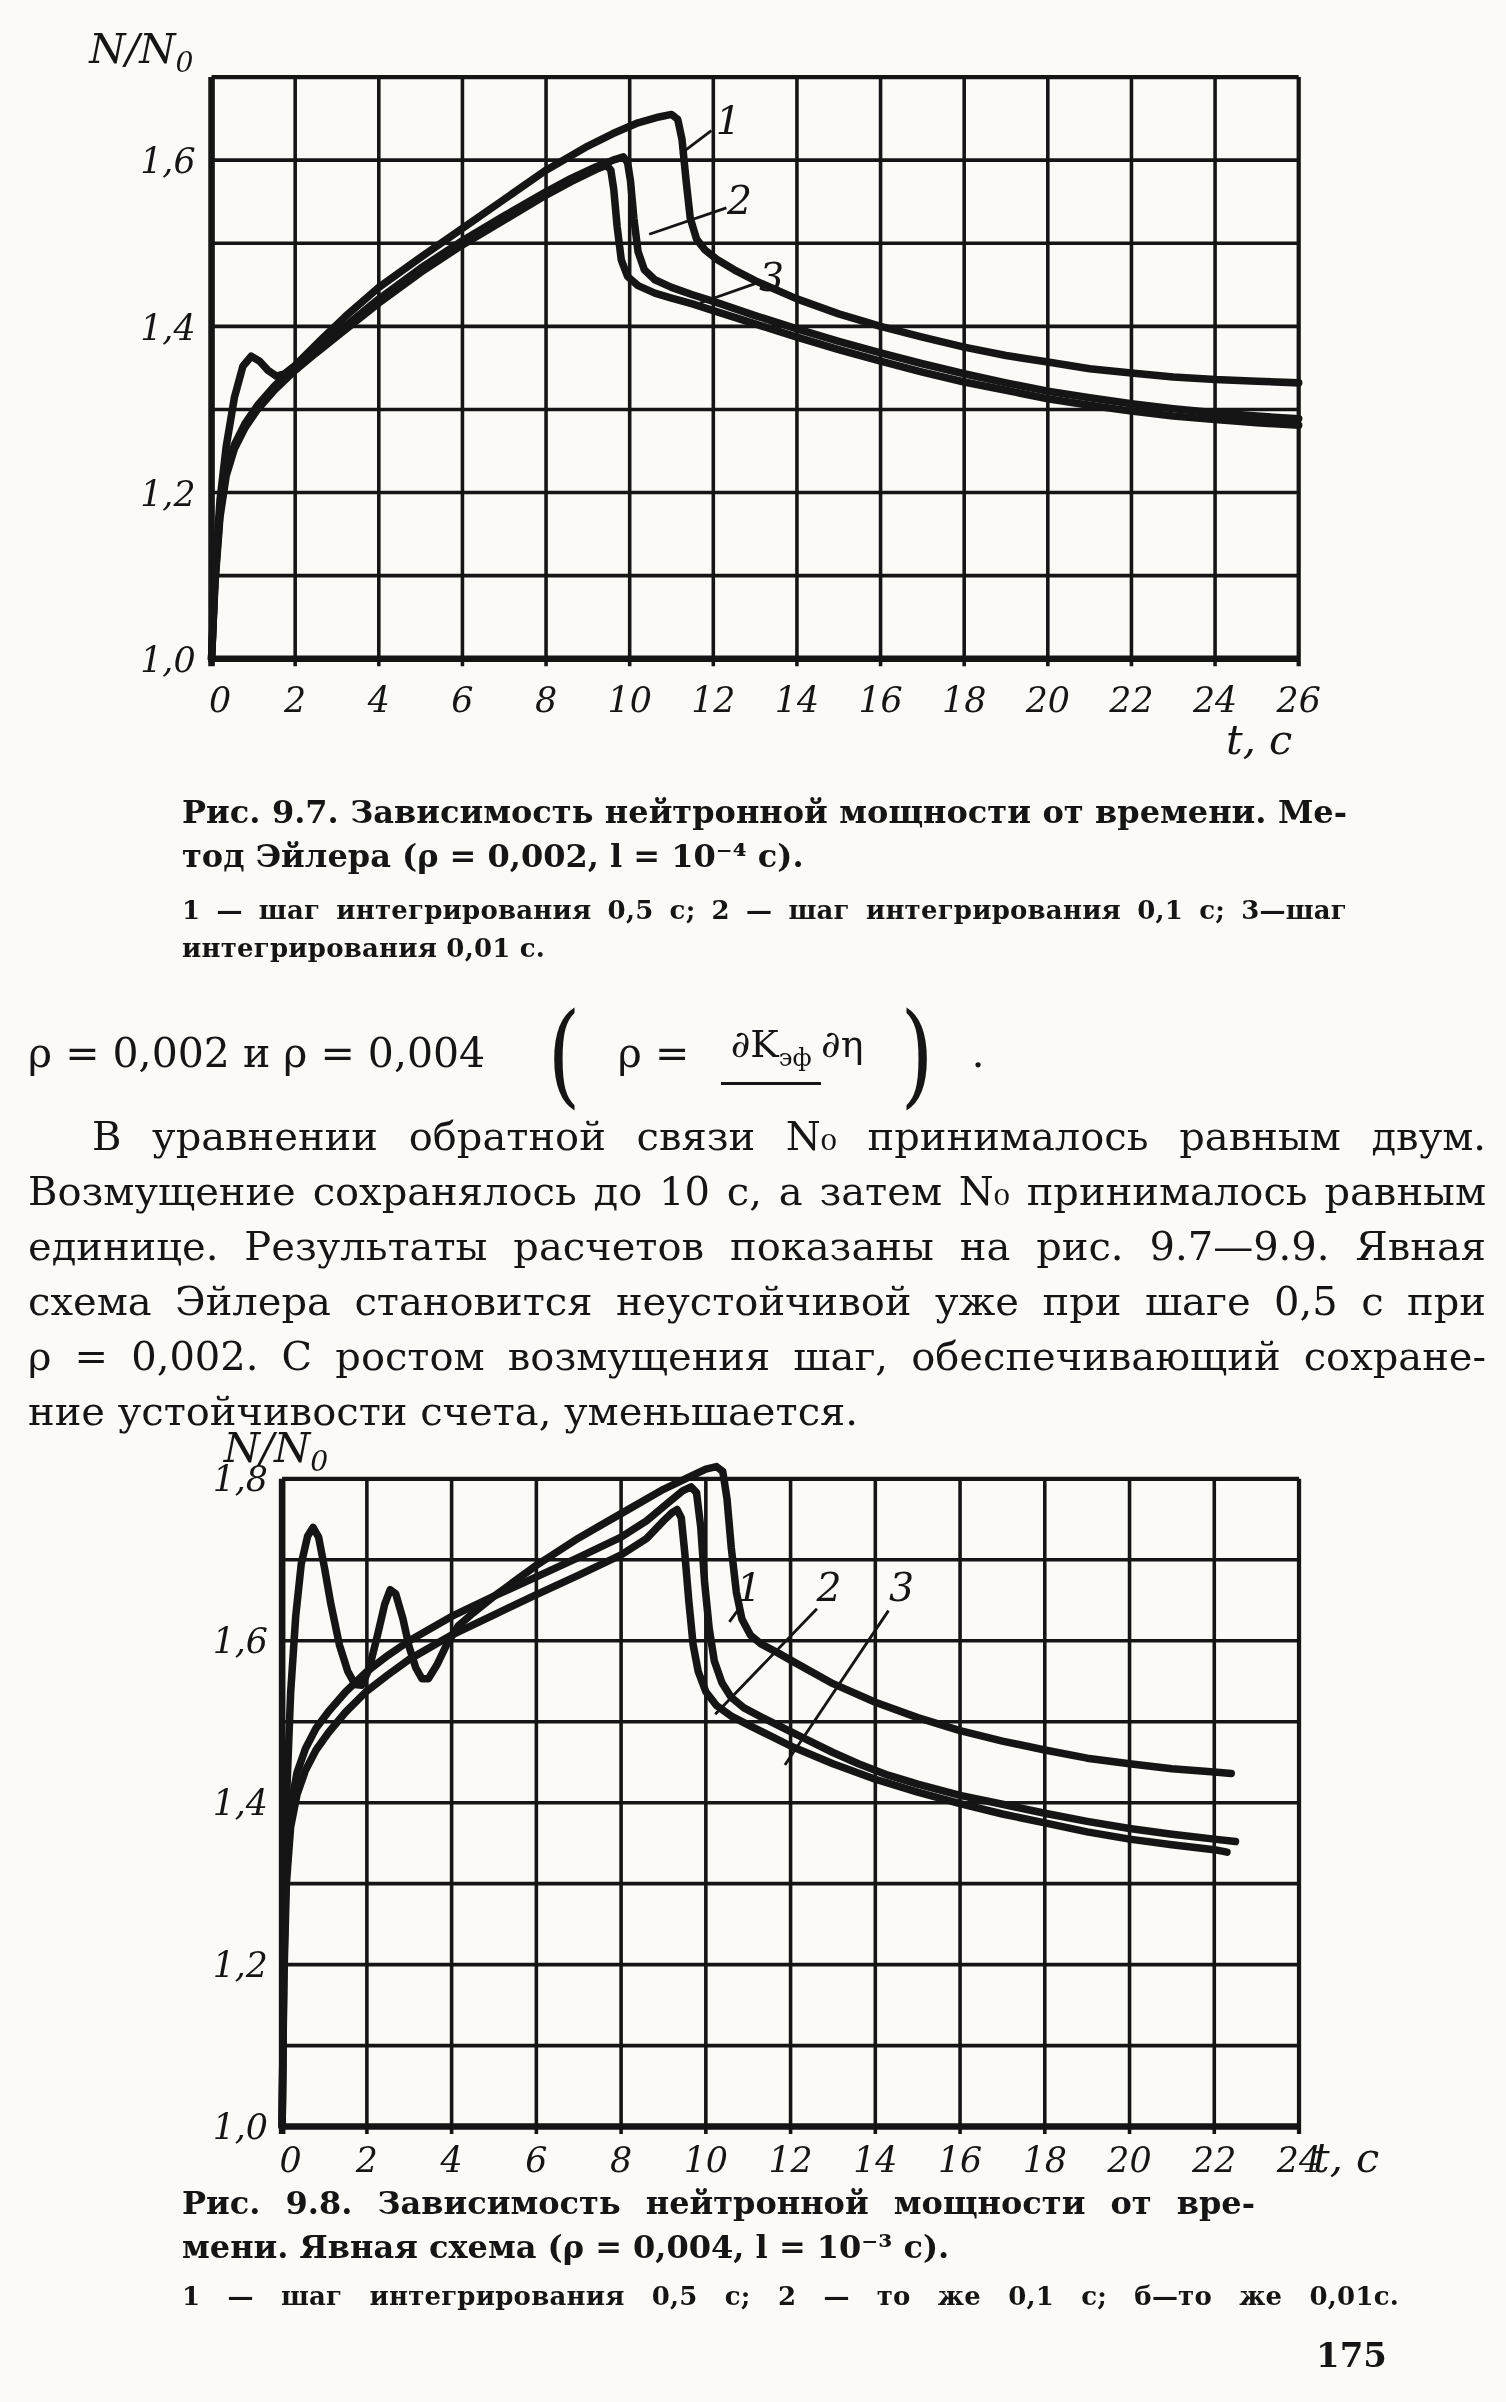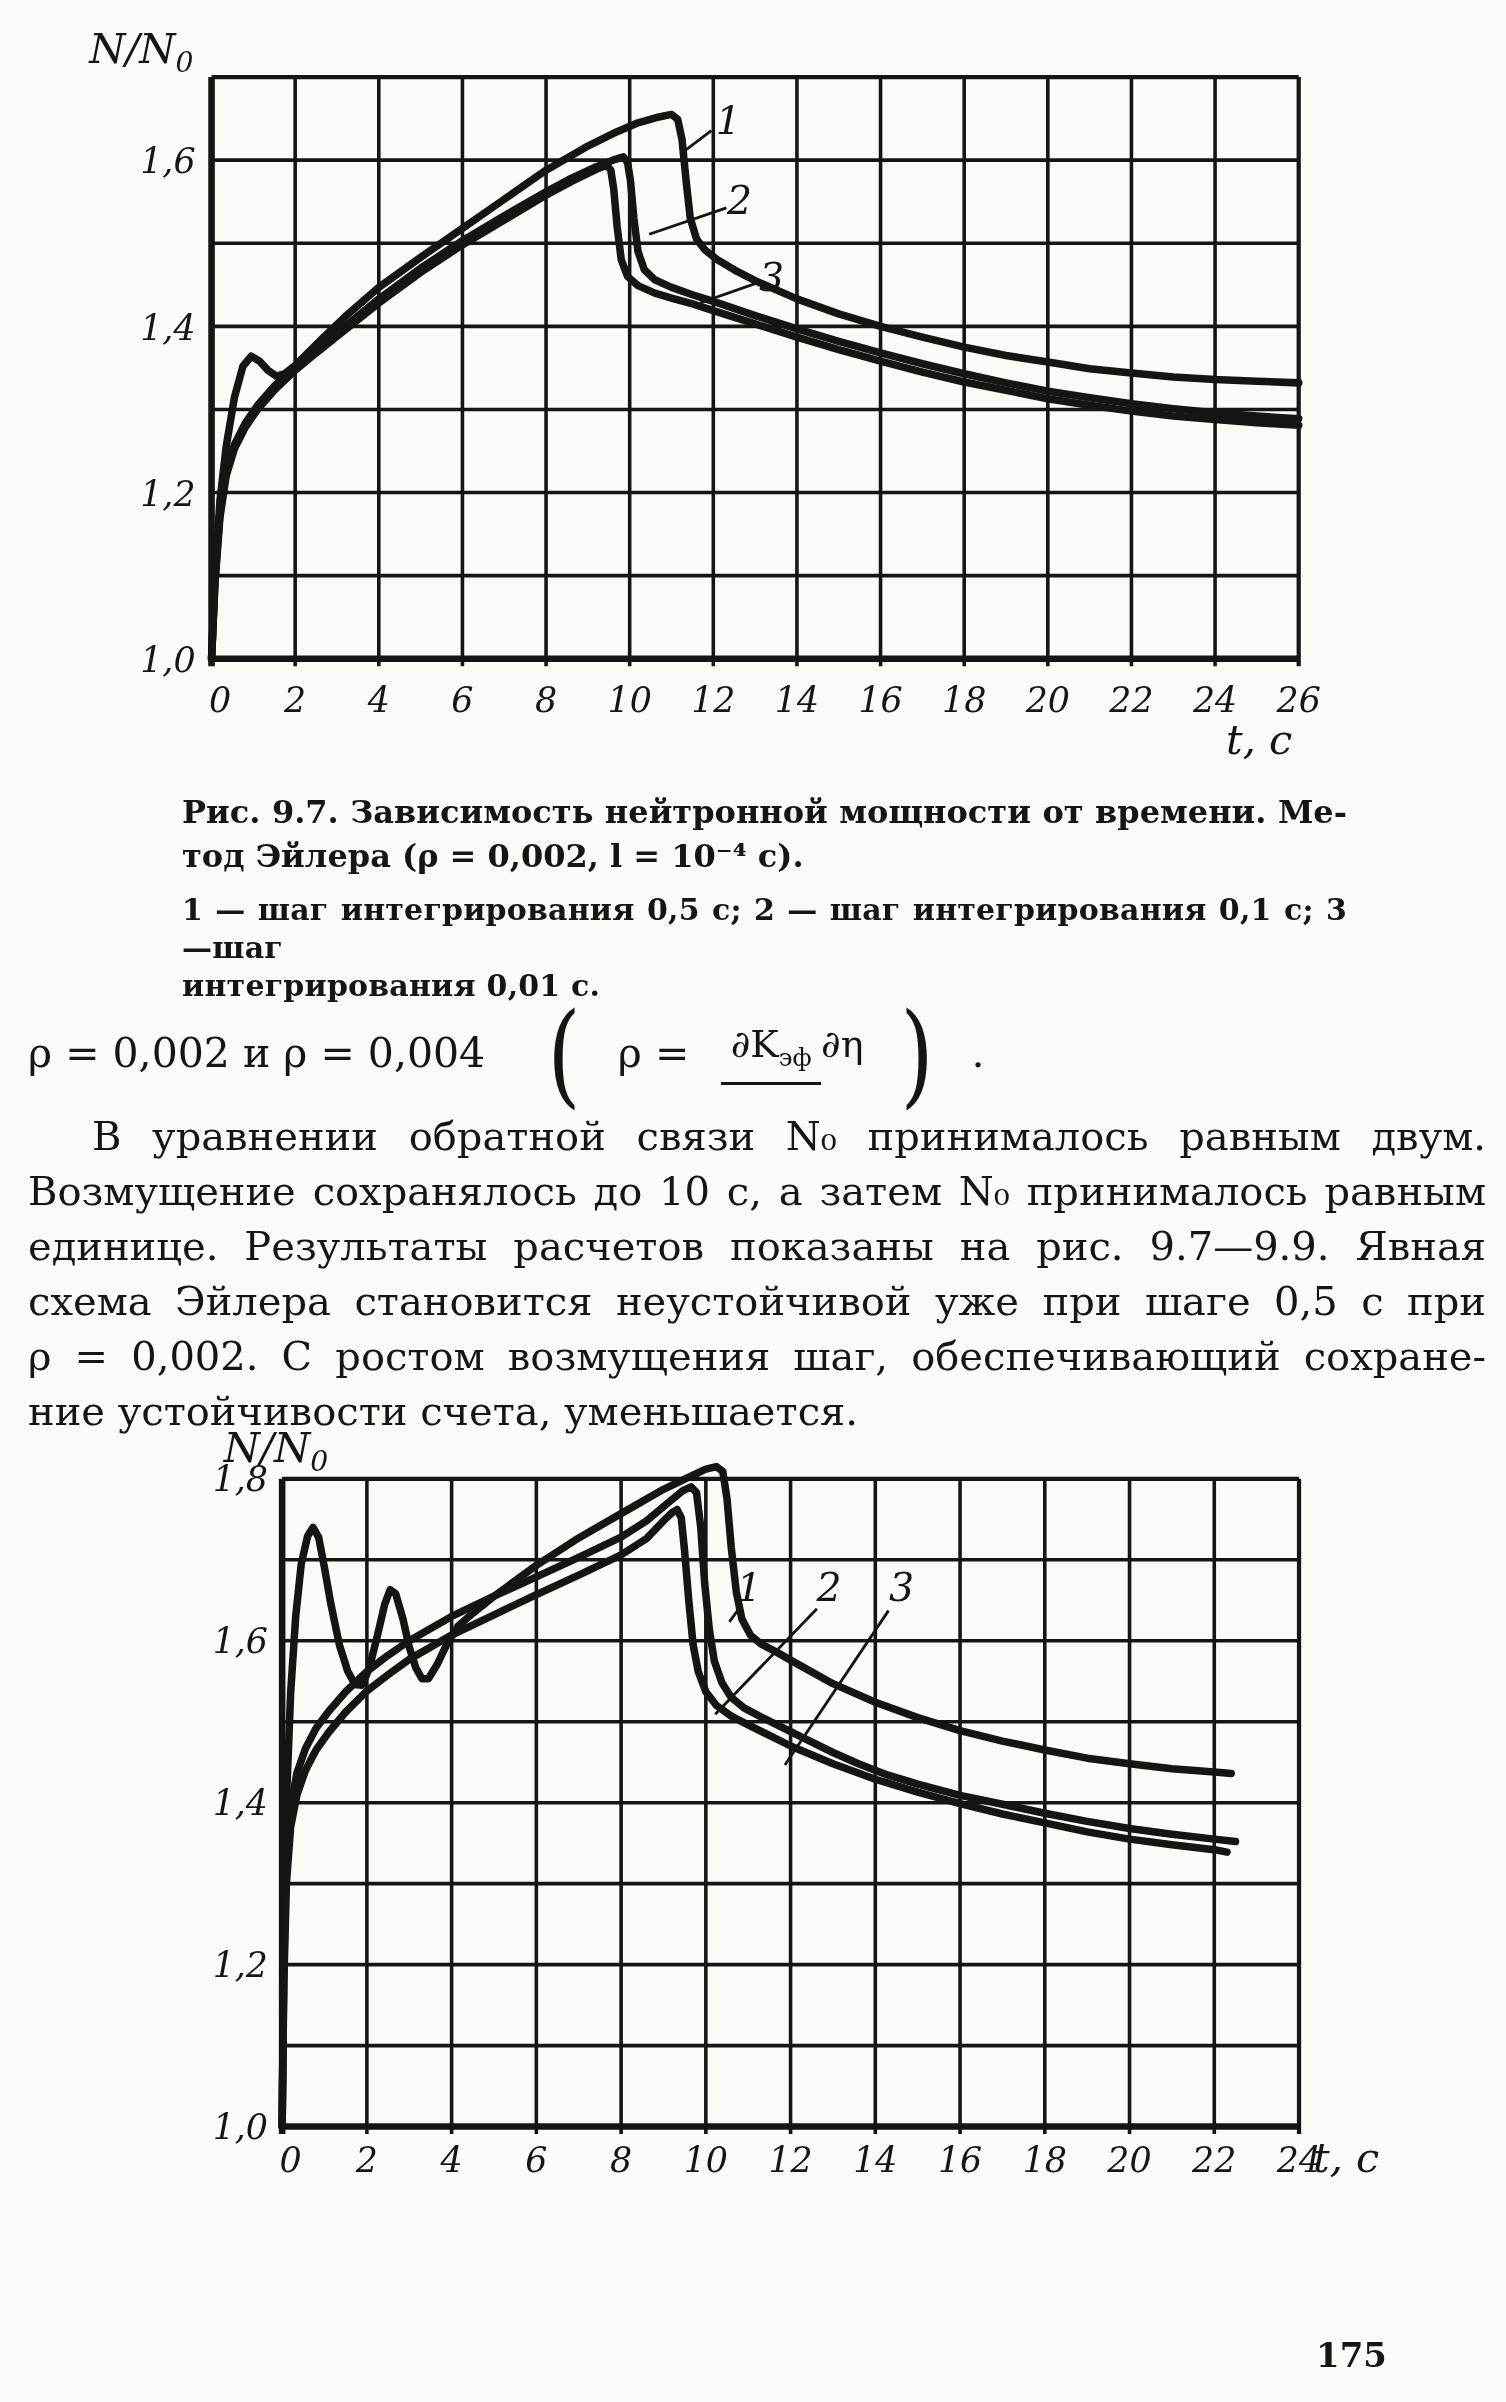--- a/index.html
+++ b/index.html
@@ -5,21 +5,21 @@
   html,body{margin:0;padding:0;}
   #page{position:relative;width:1507px;height:2402px;background:#fbfaf7;overflow:hidden;
         font-family:"DejaVu Serif","Liberation Serif",serif;color:#151515;}
   .abs{position:absolute;}
   svg text{font-family:"DejaVu Serif","Liberation Serif",serif;font-style:italic;fill:#151515;}
   svg .tick{font-size:37px;}
   svg .curve-num{font-size:42px;}
   svg .axis-name{font-size:44px;}
   .caption{line-height:44px;font-size:32px;font-weight:700;}
   .caption .just{text-align:justify;text-align-last:justify;}
-  .legend{font-size:30px;line-height:38px;font-weight:700;letter-spacing:0.2px;}
+  .legend{font-size:26px;line-height:38px;font-weight:700;letter-spacing:0.2px;}
   .legend .just{text-align:justify;text-align-last:justify;}
   .body-text{font-size:40px;line-height:55px;}
   .body-text .just{text-align:justify;text-align-last:justify;}
   .body-text .indent{padding-left:64px;}
   .formula{display:flex;align-items:center;gap:32px;height:111px;font-size:41px;}
   .formula .lhs{margin-right:24.5px;}
   .paren{font-size:113px;font-weight:400;line-height:0;transform:scaleX(.75);}
   .frac{display:inline-flex;flex-direction:row;text-align:center;font-size:38px;line-height:45px;vertical-align:middle;}
   .frac .num{border-bottom:3.8px solid #151515;padding:0 9.4px 1.9px;}
   .frac sub{font-size:24.5px;}
@@ -160,17 +160,24 @@
       <path d="M220.0 798.0 L221.8 626.0 L224.5 514.2 L229.0 458.3 L235.8 422.2 L244.8 396.4 L256.0 374.9 L269.5 356.8 L287.5 336.2 L310.0 314.7 L332.5 297.5 L355.0 282.0 L400.0 256.2 L445.0 234.7 L490.0 214.1 L535.0 193.4 L580.0 171.9 L607.0 154.7 L629.5 135.8 L645.3 122.9 L654.3 118.6 L660.1 124.6 L664.6 161.6 L668.7 220.1 L673.6 269.1 L679.0 303.5 L687.1 326.7 L697.0 342.2 L710.5 353.4 L728.5 362.8 L751.0 374.0 L773.5 385.2 L805.0 400.7 L832.0 412.7 L863.5 424.8 L895.0 434.2 L940.0 446.3 L985.0 455.7 L1030.0 465.2 L1075.0 473.8 L1120.0 481.5 L1165.0 487.5 L1210.0 492.7 L1232.5 495.3" fill="none" stroke="#151515" stroke-width="8" stroke-linejoin="round" stroke-linecap="round"></path>
       <path d="M220.0 798.0 L221.8 643.2 L224.5 540.0 L229.0 479.8 L235.8 445.4 L244.8 419.6 L256.0 398.1 L269.5 379.2 L287.5 357.7 L310.0 335.3 L332.5 318.1 L355.0 301.8 L400.0 276.0 L445.0 254.5 L490.0 233.0 L535.0 212.3 L580.0 190.8 L607.0 173.6 L625.0 154.7 L634.0 146.1 L639.4 142.7 L643.9 151.3 L647.5 187.4 L652.0 240.7 L656.5 286.3 L661.9 314.7 L670.0 336.2 L681.3 350.8 L697.0 362.0 L715.0 371.4 L737.5 382.6 L760.0 393.8 L805.0 412.7 L850.0 429.1 L895.0 442.8 L940.0 454.9 L985.0 466.0 L1030.0 475.5 L1075.0 485.0 L1120.0 492.7 L1165.0 498.7 L1210.0 503.9 L1223.5 506.5" fill="none" stroke="#151515" stroke-width="8" stroke-linejoin="round" stroke-linecap="round"></path>
       <line x1="695" y1="262" x2="708" y2="244" stroke="#151515" stroke-width="3"></line>
       <text x="716" y="240" class="curve-num" text-anchor="middle">1</text>
       <line x1="680" y1="360" x2="788" y2="248" stroke="#151515" stroke-width="3"></line>
       <text x="801" y="240" class="curve-num" text-anchor="middle">2</text>
       <line x1="754" y1="414" x2="864" y2="250" stroke="#151515" stroke-width="3"></line>
       <text x="878" y="240" class="curve-num" text-anchor="middle">3</text>
     </svg>
 
+  <div class="abs caption" style="left:182px;top:2181px;width:1224px;">
+    <div class="just" style="width:1073px;">Рис. 9.8. Зависимость нейтронной мощности от вре-</div>
+    <div>мени. Явная схема (ρ = 0,004, l = 10⁻³ с).</div>
+    <div class="legend" style="margin-top:7.5px;">
+      <div class="just" style="width:1217px;">1 — шаг интегрирования 0,5 с; 2 — то же 0,1 с; б—то же 0,01с.</div>
+    </div>
+  </div>
 
   <div class="abs pagenum" style="left:1316px;top:2335px;">175</div>
 
 </div>
 
 
 </body></html>

